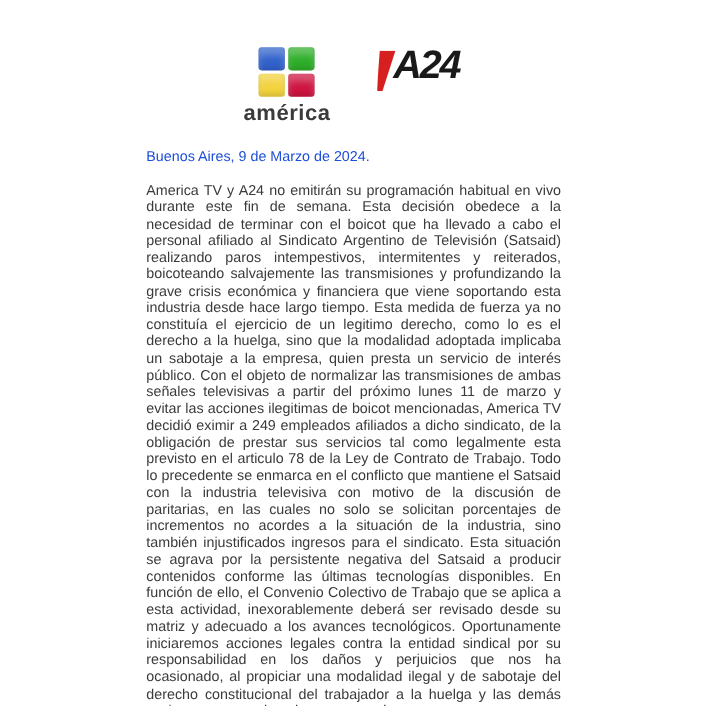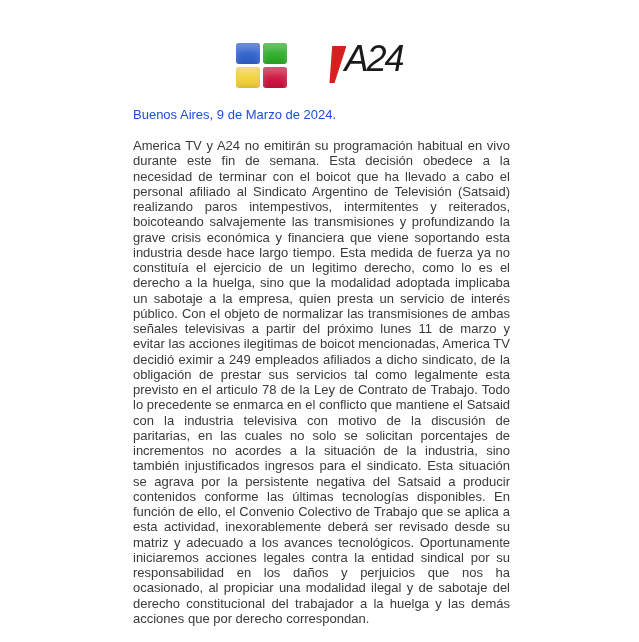--- a/index.html
+++ b/index.html
@@ -49,21 +49,21 @@
   .a24-wedge {
     width: 17px;
     height: 37px;
     clip-path: polygon(16% 0, 100% 0, 30% 100%, 0 100%);
     flex: 0 0 auto;
   }
   .a24-word {
     margin-left: -2px;
     margin-top: -6px;
     font-size: 36px;
-    font-weight: normal;
+    font-weight: bold;
     font-style: italic;
     letter-spacing: -2px;
     line-height: 1.05;
     color: #191919;
   }
   .dateline {
     margin: 19px 0 0 133px;
     font-size: 13px;
     color: #1d4ed8;
   }
@@ -83,20 +83,21 @@
 
   <div class="logos">
 
     <div class="america-logo">
       <div class="sq-grid">
         <div class="sq" style="background: rgb(50, 99, 204);"></div>
         <div class="sq" style="background: rgb(46, 174, 41);"></div>
         <div class="sq" style="background: rgb(242, 210, 60);"></div>
         <div class="sq" style="background: rgb(205, 21, 64);"></div>
       </div>
+      <div class="america-word">américa</div>
     </div>
 
     <div class="a24-logo">
       <div class="a24-wedge" style="background: rgb(214, 32, 31);"></div>
       <div class="a24-word" style="color: rgb(25, 25, 25);">A24</div>
     </div>
 
   </div>
 
   <div class="dateline">Buenos Aires, 9 de Marzo de 2024.</div>

